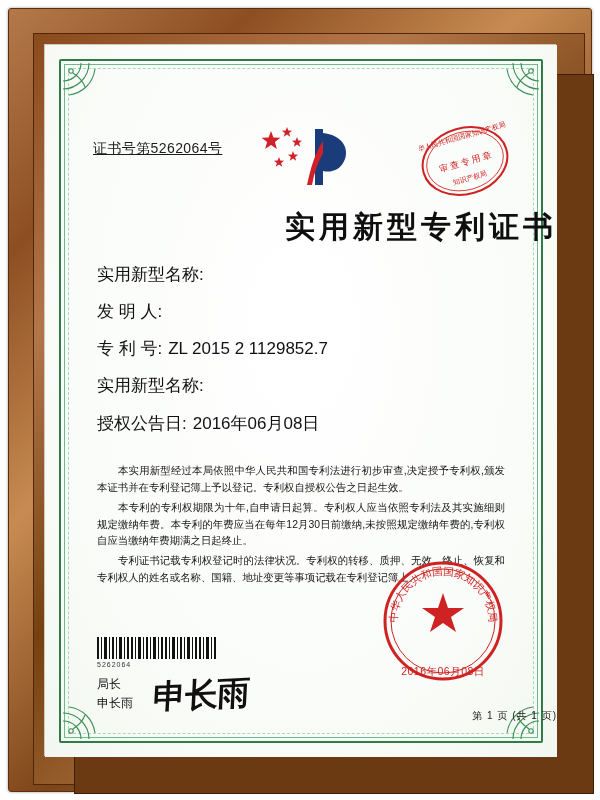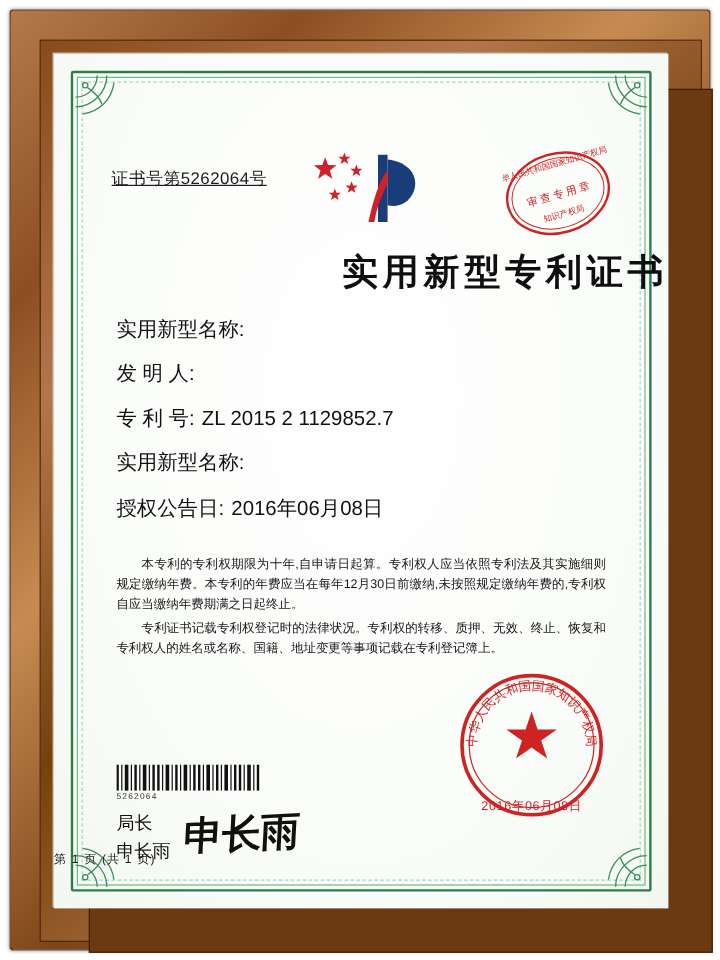--- a/index.html
+++ b/index.html
@@ -166,21 +166,21 @@
     position: absolute;
     left: 52px; top: 616px;
     font-size: 7px;
     color: #333;
     letter-spacing: 1px;
   }
   
   .sig-block {
     position: absolute;
     left: 52px; top: 630px;
-    font-size: 15px;
+    font-size: 12px;
     color: #111;
     line-height: 1.55;
   }
   .sig-script {
     position: absolute;
     left: 108px; top: 628px;
     font-family: "Liberation Serif", serif;
     font-size: 33px;
     color: #12100e;
     letter-spacing: -1px;
@@ -203,21 +203,21 @@
     right: 58px; bottom: 78px;
     width: 112px;
     text-align: center;
     font-size: 10.5px;
     color: #cf2222;
     letter-spacing: .5px;
   }
   .footer-page {
     position: absolute;
     left: 0; right: 0; bottom: 34px;
-    text-align: left;
+    text-align: right;
     font-size: 10px;
     color: #1a1a1a;
     letter-spacing: 1px;
   }
   .watermark {
     position: absolute;
     left: 50%; top: 52%;
     transform: translate(-50%,-50%);
     font-size: 70px;
     color: rgba(120,160,130,0.05);
@@ -334,20 +334,21 @@
       <div class="field-row">
         <span class="field-label">实用新型名称:</span>
       </div>
       <div class="field-row">
         <span class="field-label">授权公告日:</span>
         <span class="field-value">2016年06月08日</span>
       </div>
     </div>
 
     <div class="body-text">
+      <p>本实用新型经过本局依照中华人民共和国专利法进行初步审查,决定授予专利权,颁发本证书并在专利登记簿上予以登记。专利权自授权公告之日起生效。</p>
       <p>本专利的专利权期限为十年,自申请日起算。专利权人应当依照专利法及其实施细则规定缴纳年费。本专利的年费应当在每年12月30日前缴纳,未按照规定缴纳年费的,专利权自应当缴纳年费期满之日起终止。</p>
       <p>专利证书记载专利权登记时的法律状况。专利权的转移、质押、无效、终止、恢复和专利权人的姓名或名称、国籍、地址变更等事项记载在专利登记簿上。</p>
     </div>
 
     <div class="barcode">
       <svg width="122" height="22" viewBox="0 0 122 22">
         <g fill="#111">
           <rect x="0" y="0" width="2" height="22"></rect>
             <rect x="4" y="0" width="1" height="22"></rect>
           <rect x="7" y="0" width="3" height="22"></rect>

